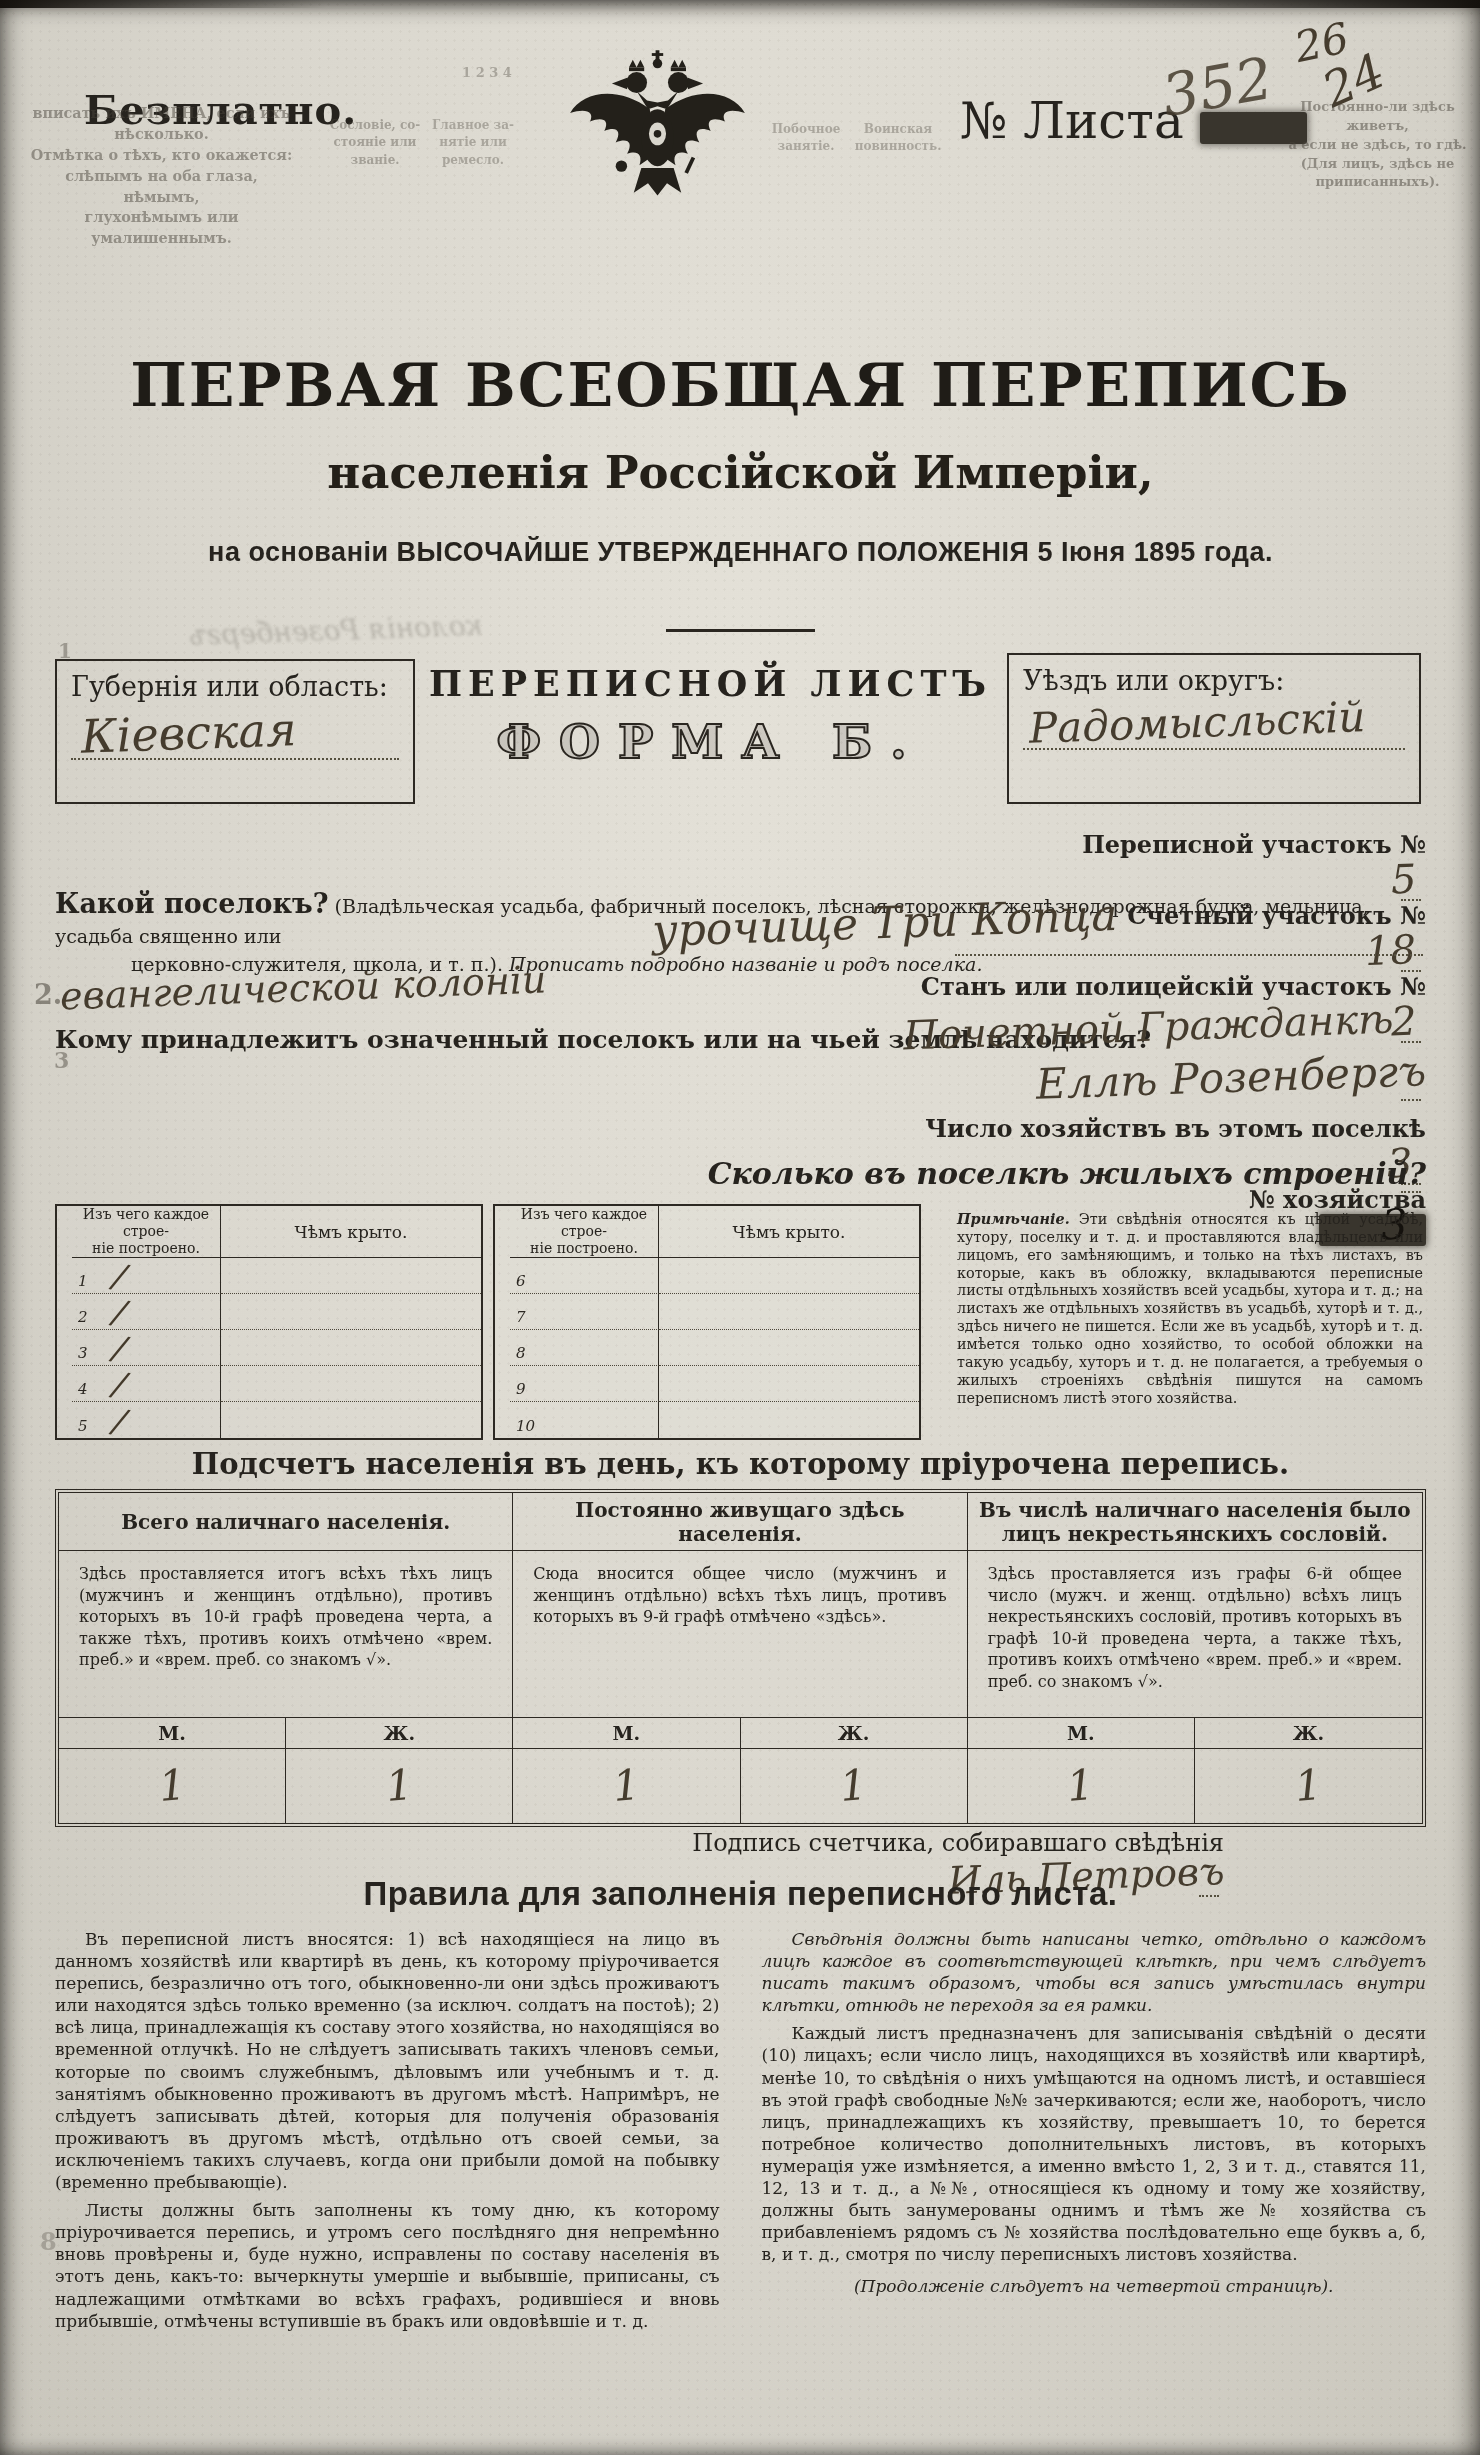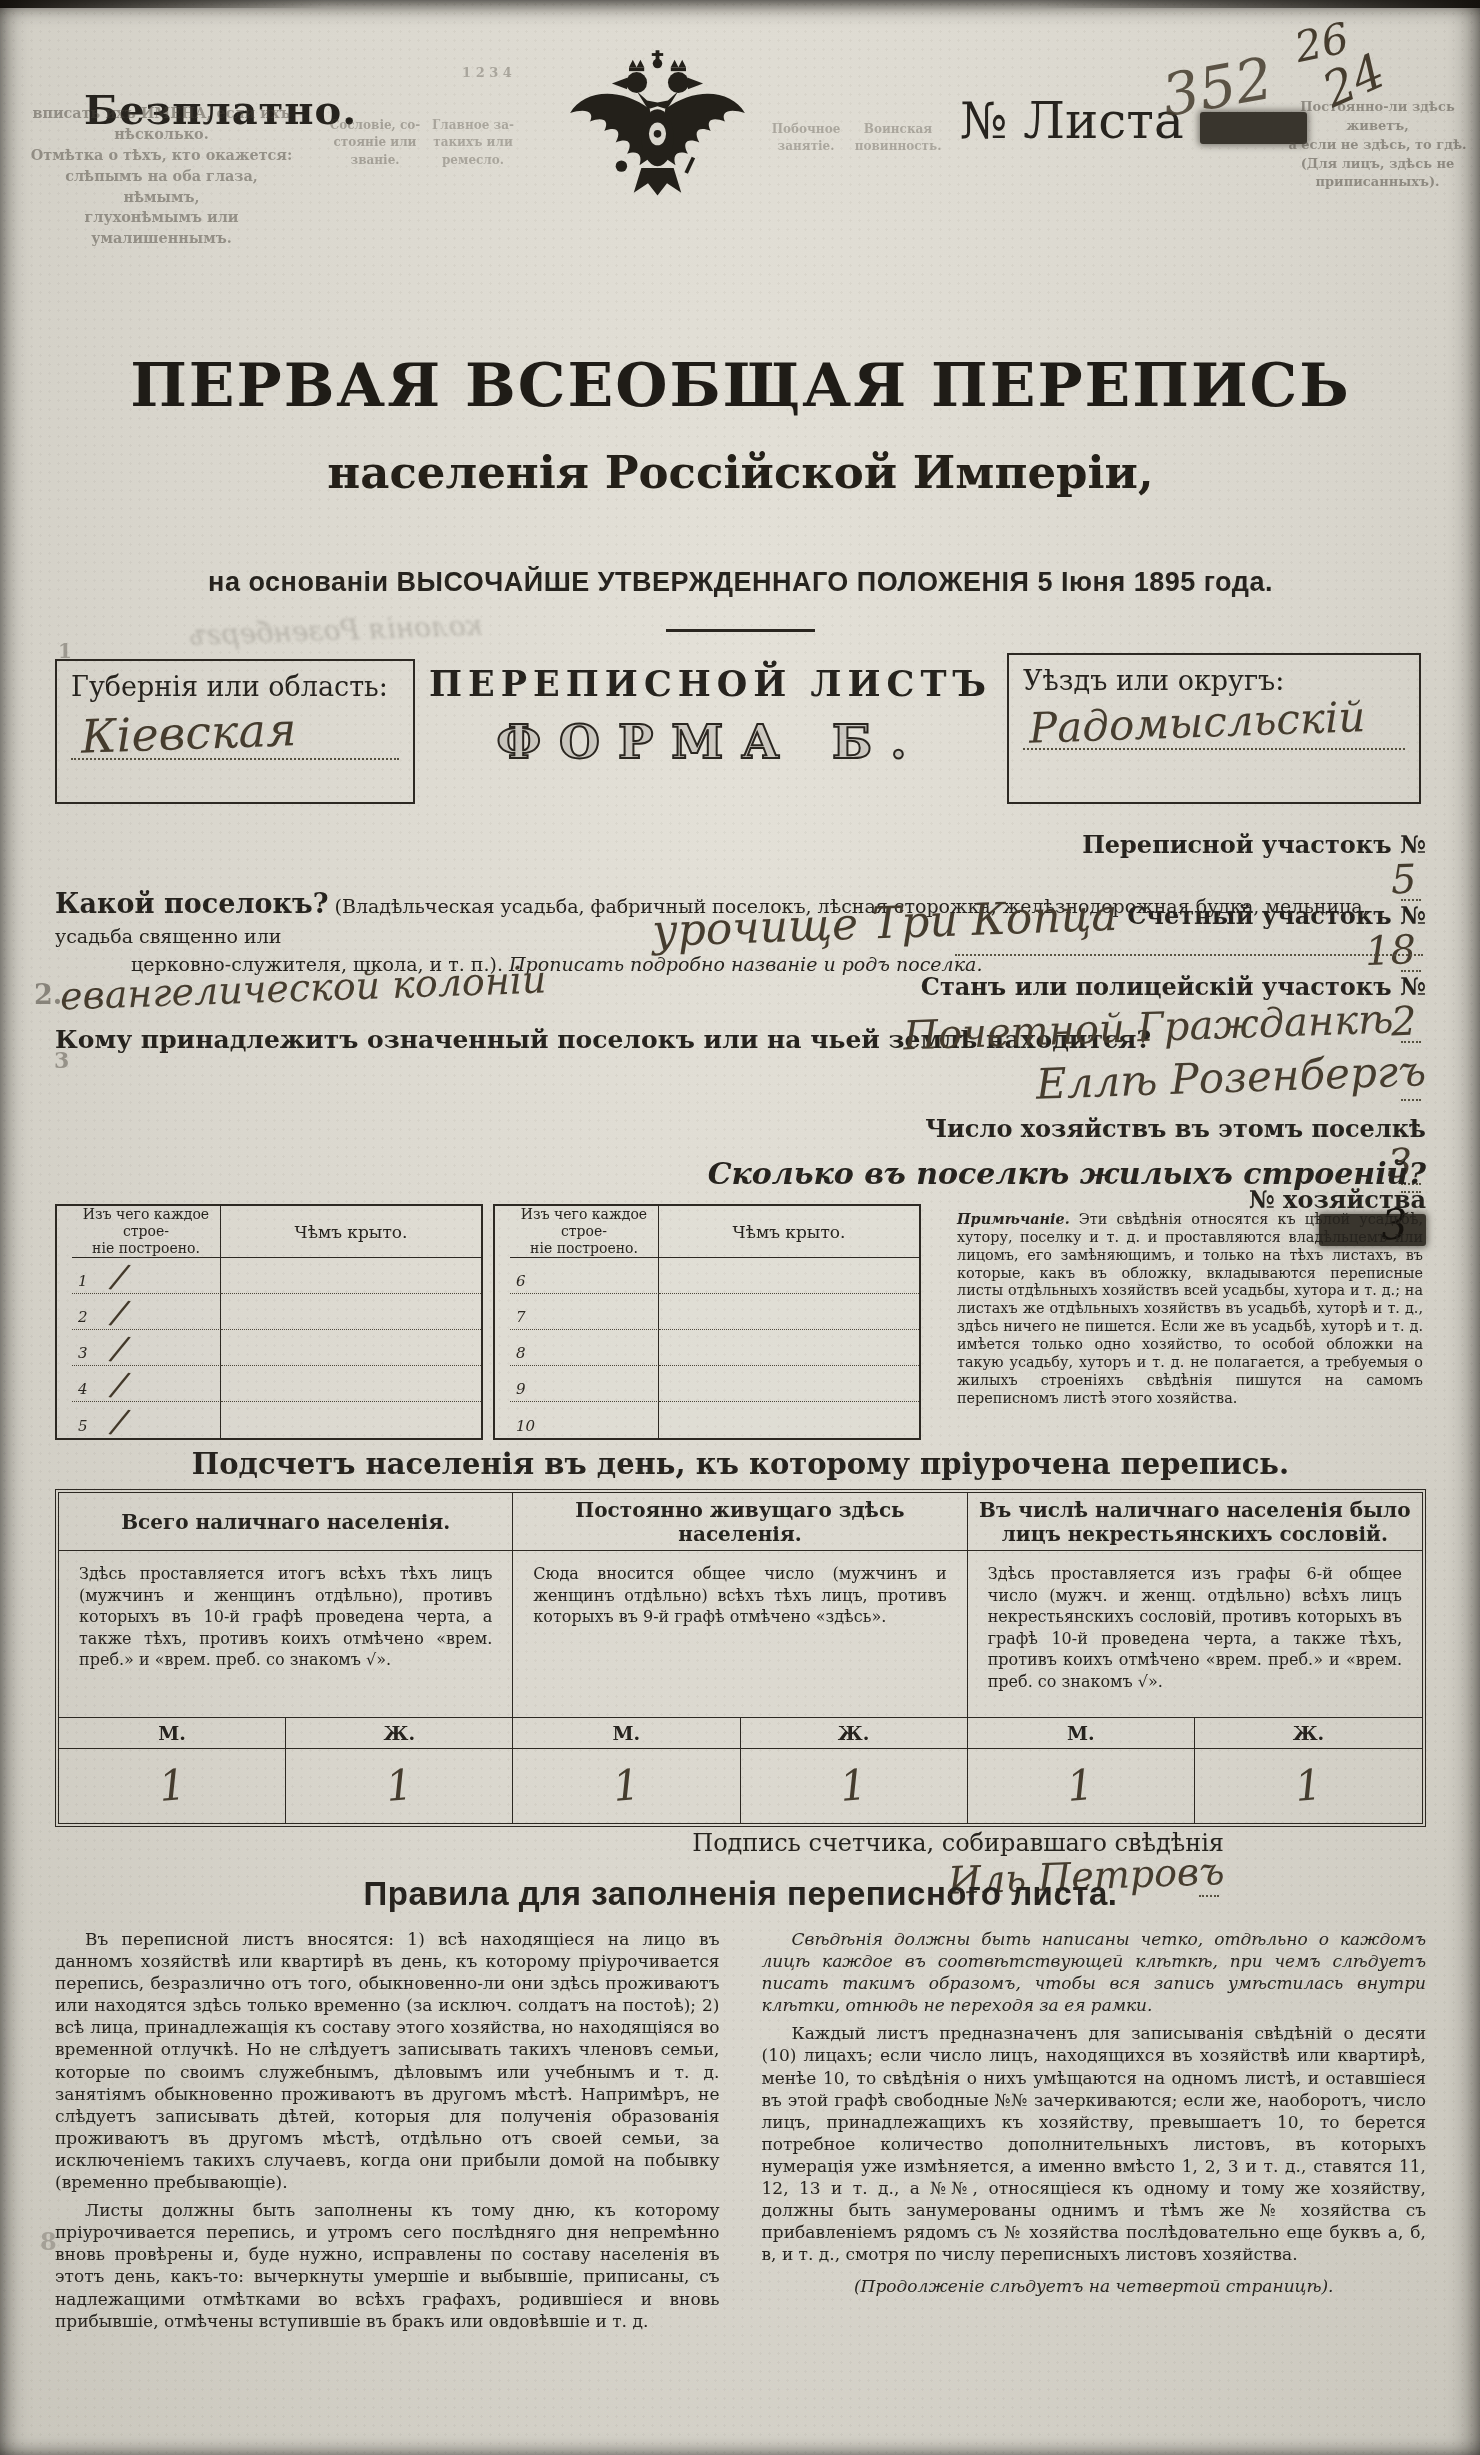--- a/index.html
+++ b/index.html
@@ -89,21 +89,21 @@
   <div class="strip-t"></div>
 
   <div class="frag pre" style="left:30px;top:103px;width:263px;font-size:14.4px;opacity:.48;">вписать ихъ ИМЕНА, если ихъ нѣсколько.
 Отмѣтка о тѣхъ, кто окажется:
 слѣпымъ на оба глаза, нѣмымъ,
 глухонѣмымъ или умалишеннымъ.</div>
   <div class="frag pre" style="left:328px;top:117px;width:94px;font-size:12px;opacity:.38;">Сословіе, со-
 стояніе или
 званіе.</div>
   <div class="frag pre" style="left:426px;top:117px;width:94px;font-size:12px;opacity:.35;">Главное за-
-такихъ или
+нятіе или
 ремесло.</div>
   <div class="frag pre" style="left:764px;top:121px;width:84px;font-size:12px;opacity:.35;">Побочное
 занятіе.</div>
   <div class="frag pre" style="left:852px;top:121px;width:92px;font-size:12px;opacity:.35;">Воинская
 повинность.</div>
   <div class="frag pre" style="left:1288px;top:98px;width:179px;font-size:13px;opacity:.5;">Постоянно-ли здѣсь живетъ,
 а если не здѣсь, то гдѣ.
 (Для лицъ, здѣсь не
 приписанныхъ).</div>
   <div class="frag" style="left:328px;top:64px;width:318px;font-size:13px;opacity:.35;">1        2        3        4</div>
@@ -145,21 +145,21 @@
   <div class="abs sheetno serif" style="left:960px;top:92px;">
     <span>№ Листа</span>
     <span class="blot"></span>
   </div>
   <div class="abs hw" style="left:1162px;top:58px;font-size:58px;transform:rotate(-10deg);opacity:.85;">352</div>
   <div class="abs hw" style="left:1295px;top:22px;font-size:42px;transform:rotate(-12deg);">26</div>
   <div class="abs hw" style="left:1323px;top:56px;font-size:48px;transform:rotate(-24deg);">24</div>
 
   <div class="abs title1" style="top:350px;">ПЕРВАЯ ВСЕОБЩАЯ ПЕРЕПИСЬ</div>
   <div class="abs title2" style="top:446px;">населенія Россійской Имперіи,</div>
-  <div class="abs title3 sans" style="top:567px;">на основаніи ВЫСОЧАЙШЕ УТВЕРЖДЕННАГО ПОЛОЖЕНІЯ 5 Іюня 1895 года.</div>
+  <div class="abs title3 sans" style="top:537px;">на основаніи ВЫСОЧАЙШЕ УТВЕРЖДЕННАГО ПОЛОЖЕНІЯ 5 Іюня 1895 года.</div>
   <div class="abs divider" style="top:629px;"></div>
 
   <div class="abs hbox" style="left:55px;top:659px;width:360px;height:145px;">
     <div class="hbox-label">Губернія или область:</div>
     <div style="margin-top:8px;border-bottom:2px dotted #55503f;padding:0 4px 2px 10px;">
       <span class="hw" style="font-size:46px;">Кіевская</span>
     </div>
   </div>
   <div class="abs ctr" style="left:428px;top:663px;width:565px;">
     <div class="center-l1">ПЕРЕПИСНОЙ ЛИСТЪ</div>

